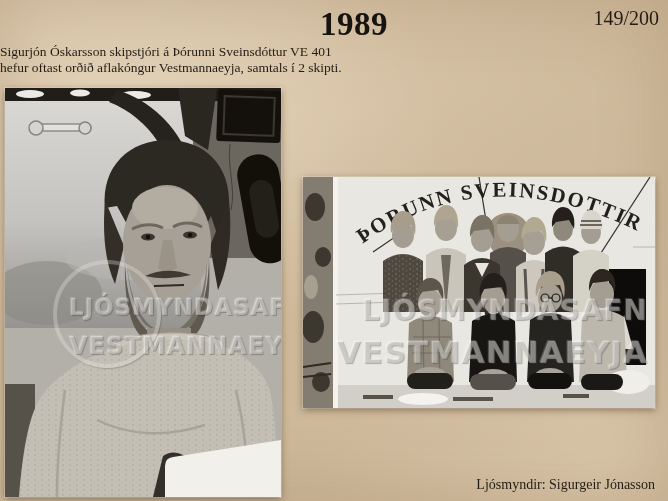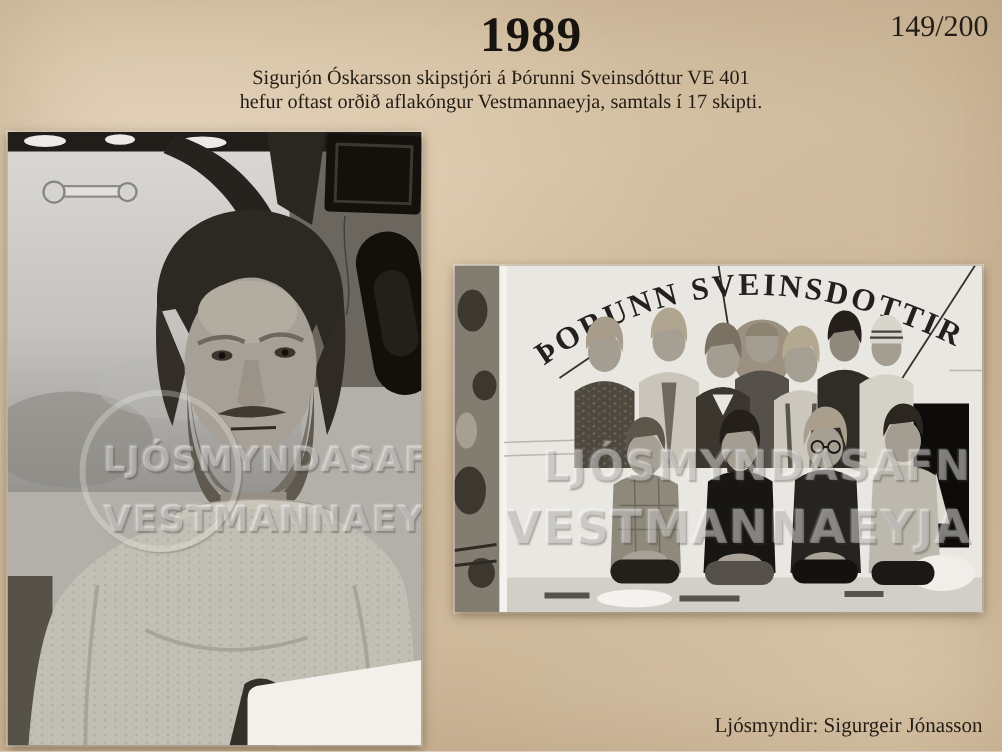--- a/index.html
+++ b/index.html
@@ -13,21 +13,21 @@
       radial-gradient(ellipse at 45% 95%, rgba(125,95,55,0.12), transparent 55%),
       radial-gradient(ellipse at 95% 8%, rgba(125,95,55,0.10), transparent 40%),
       #d7c3a6;
     box-shadow: inset 0 0 70px rgba(118,88,52,0.22);
     font-family:"Liberation Serif", serif;
     color:#241d15;
   }
   .page-number{position:absolute;top:7px;right:9px;font-size:20px;}
   .title{position:absolute;top:6px;left:0;width:100%;margin:0;text-align:center;
          font-size:33px;font-weight:bold;letter-spacing:0.5px;color:#17130e;padding-left:20px;}
-  .subtitle{position:absolute;top:44px;left:0;width:100%;margin:0;text-align:center;
+  .subtitle{position:absolute;top:44px;left:0;width:100%;margin:0;
             font-size:13.5px;line-height:16px;color:#221c15;}
   .sub-line{display:block;}
   .credit{position:absolute;top:477px;right:13px;font-size:14px;color:#221c15;margin-left:12px;}
 
   .photo{position:absolute;overflow:hidden;margin:0;background:#b5b2ac;
          box-shadow:0 2px 7px rgba(66,46,22,0.5), 0 0 0 1px rgba(250,246,238,0.45),
                     inset 0 0 18px rgba(40,32,22,0.18);}
   .photo svg{display:block;width:100%;height:100%;}
   .photo-portrait{left:5px;top:88px;width:276px;height:409px;}
   .photo-crew{left:303px;top:177px;width:352px;height:231px;}
@@ -45,21 +45,21 @@
 </style>
 </head>
 <body>
 
 <div class="slide">
 
   <div class="page-number">149/200</div>
   <h1 class="title">1989</h1>
   <p class="subtitle">
     <span class="sub-line">Sigurjón Óskarsson skipstjóri á Þórunni Sveinsdóttur VE 401</span>
-    <span class="sub-line">hefur oftast orðið aflakóngur Vestmannaeyja, samtals í 17 skipti.</span>
+    <span class="sub-line">hefur oftast orðið aflakóngur Vestmannaeyja, samtals í 2 skipti.</span>
   </p>
 
   <figure class="photo photo-portrait">
     <svg viewBox="0 0 276 409" preserveAspectRatio="none">
       <defs>
         <linearGradient id="sea" x1="0" y1="0" x2="0" y2="1">
           <stop offset="0" stop-color="#d9d8d5"></stop>
           <stop offset="0.55" stop-color="#c3c2be"></stop>
           <stop offset="1" stop-color="#969490"></stop>
         </linearGradient>

